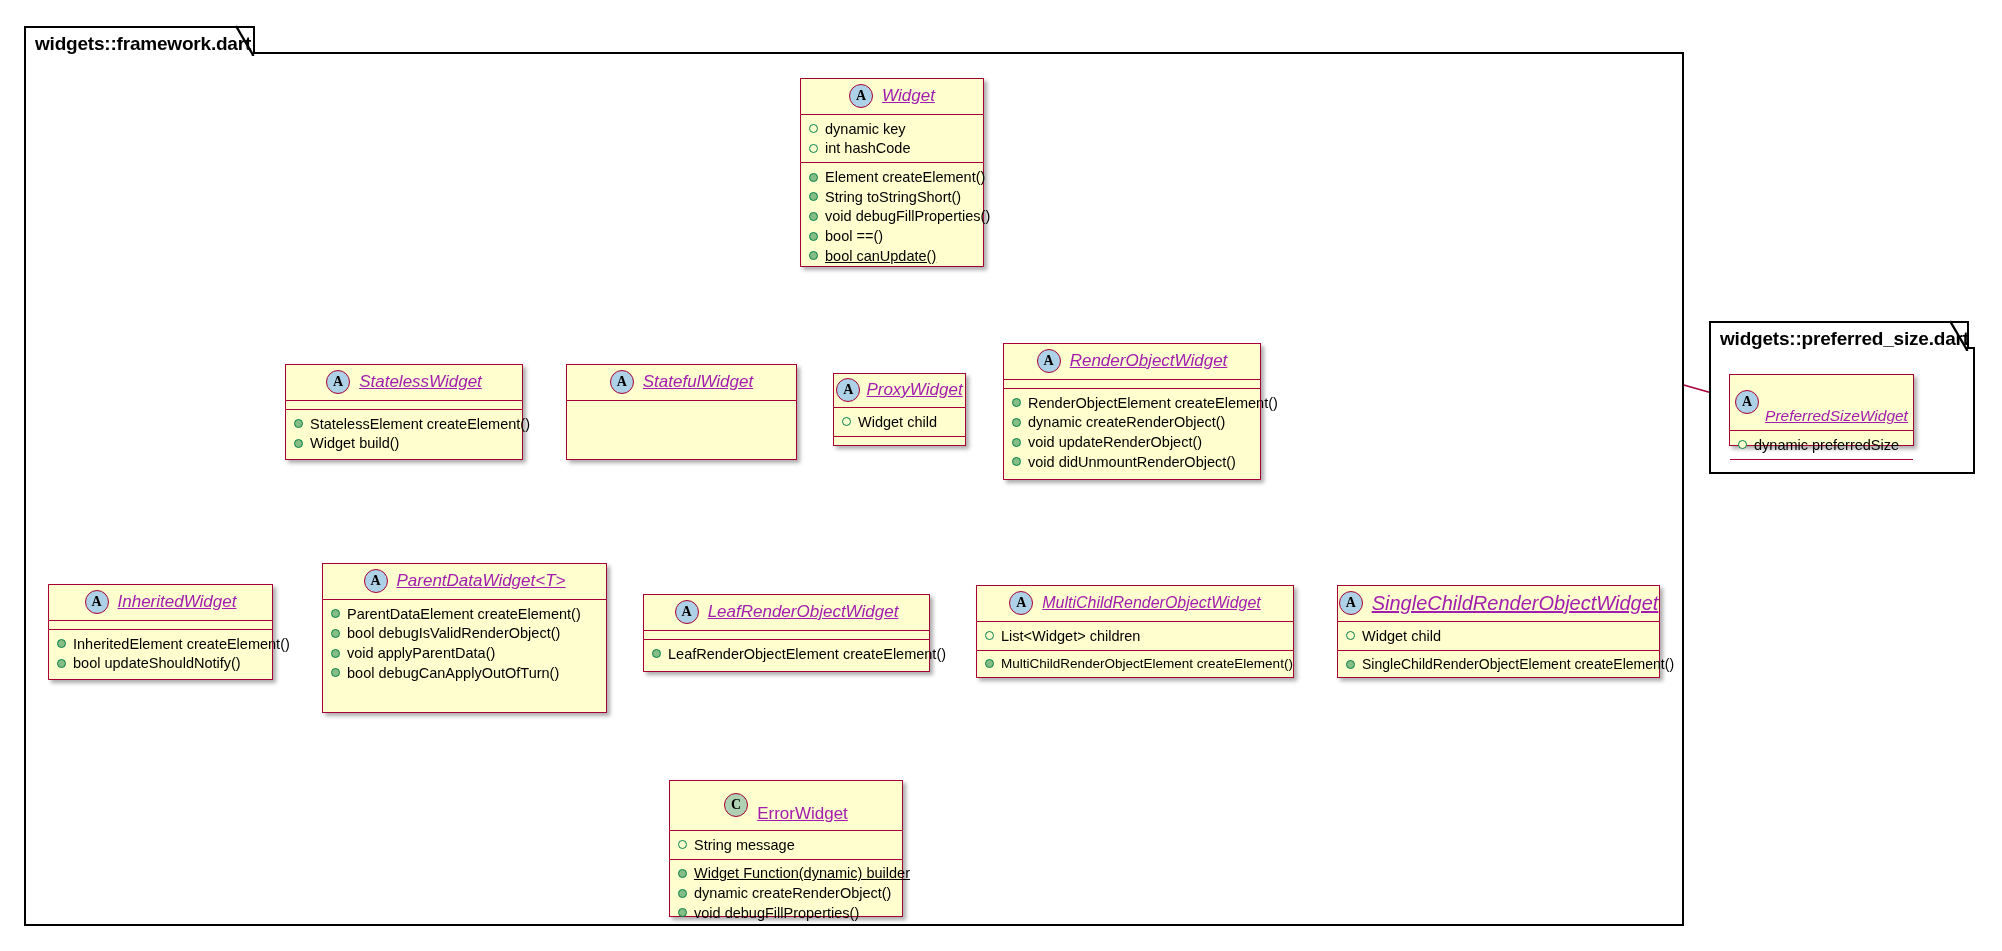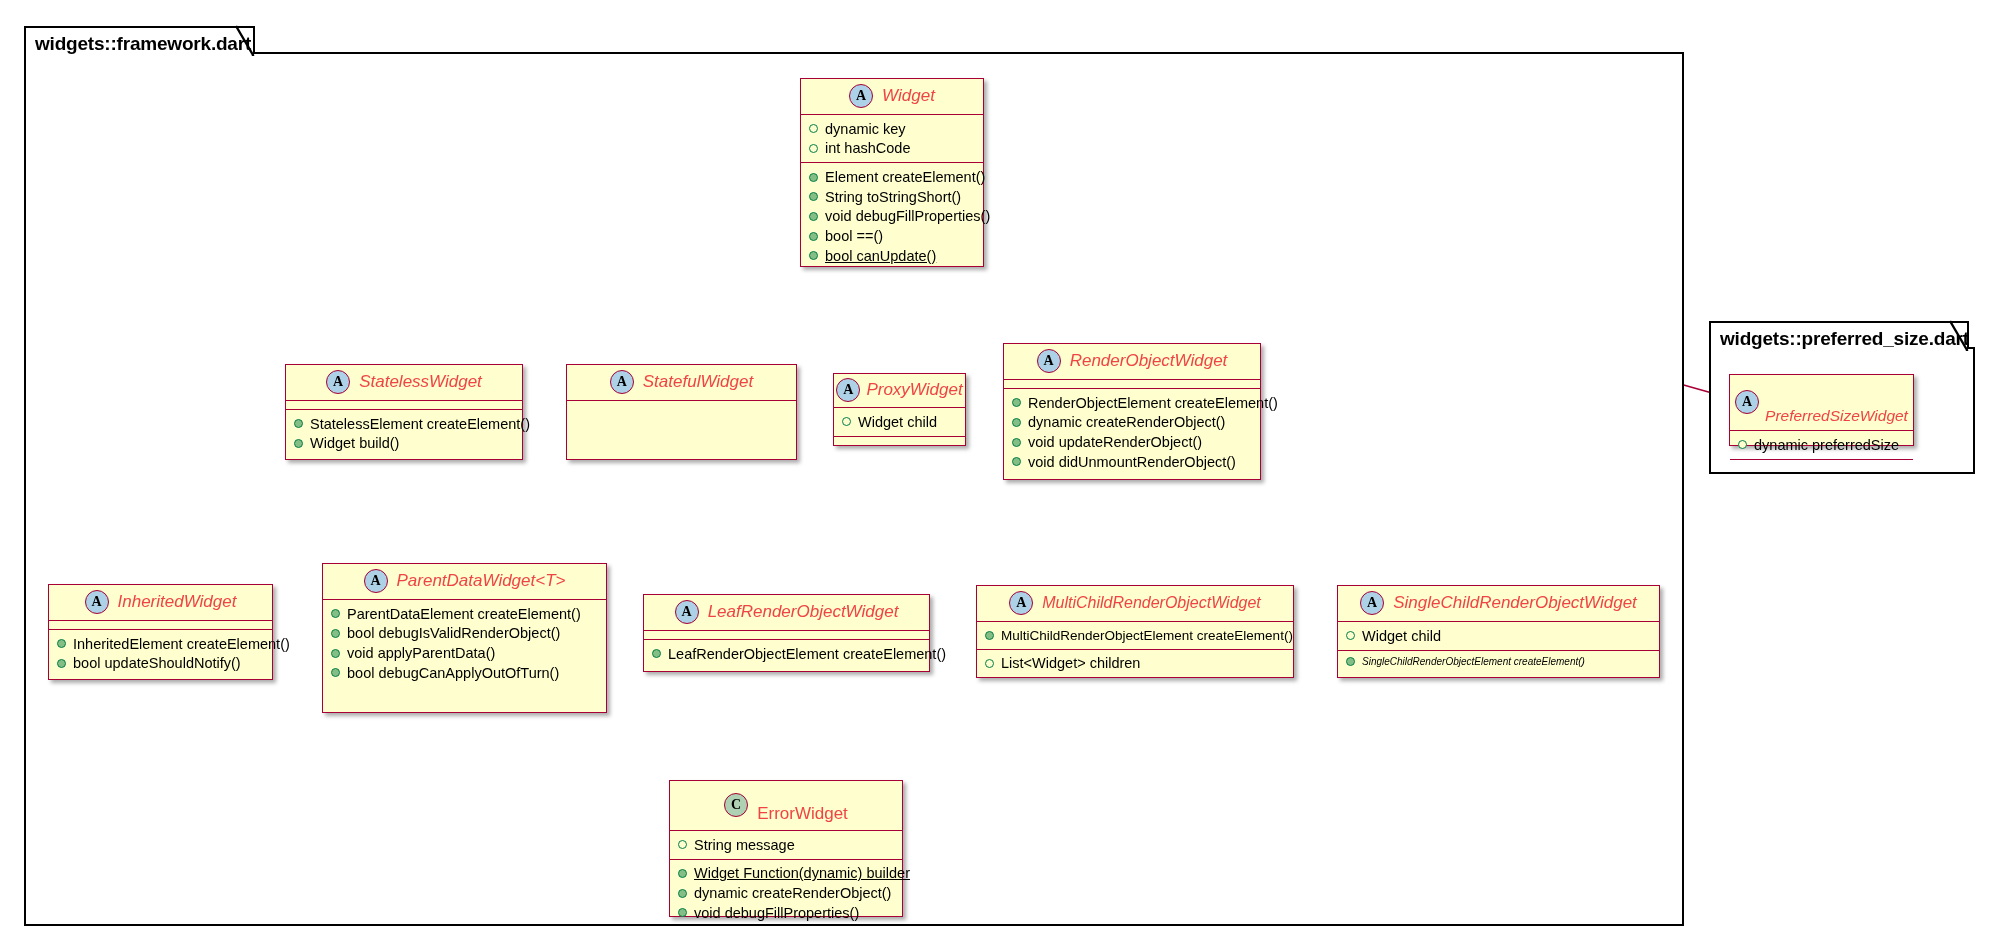--- a/index.html
+++ b/index.html
@@ -69,22 +69,23 @@
     align-items: center;
     justify-content: center;
     gap: 9px;
     padding: 5px 12px 6px 12px;
     border-bottom: 1.5px solid #A80036;
     box-sizing: border-box;
   }
   .cls .title {
     font-size: 17px;
     font-style: italic;
-    color: #ef4444;
+    color: #a21caf;
     white-space: nowrap;
+    text-decoration: underline;
   }
   .cls.concrete .title { font-style: normal; margin-top: 18px; }
   .stereo {
     width: 22px;
     height: 22px;
     border-radius: 50%;
     border: 1.5px solid #A80036;
     background: #ADD1E6;
     color: #000000;
     font-size: 14px;
@@ -371,47 +372,47 @@
     </div>
   </div>
 
   <div class="cls" style="left:976px; top:585px; width:318px; height:93px; z-index:5;">
     <div class="hdr">
       <span class="stereo">A</span>
       <span class="title" style="font-size:16px;">MultiChildRenderObjectWidget</span>
     </div>
     <div class="sec">
       <div class="mem">
+        <span class="dot field"></span>
+        <span class="lbl">List&lt;Widget&gt; children</span>
+      </div>
+    </div>
+    <div class="sec">
+      <div class="mem">
         <span class="dot method"></span>
         <span class="lbl" style="font-size:13.5px;">MultiChildRenderObjectElement createElement()</span>
       </div>
     </div>
-    <div class="sec">
-      <div class="mem">
-        <span class="dot field"></span>
-        <span class="lbl">List&lt;Widget&gt; children</span>
-      </div>
-    </div>
   </div>
 
   <div class="cls" style="left:1337px; top:585px; width:323px; height:93px; z-index:5;">
     <div class="hdr">
       <span class="stereo">A</span>
-      <span class="title" style="font-size:17px;">SingleChildRenderObjectWidget</span>
+      <span class="title" style="font-size:20px;">SingleChildRenderObjectWidget</span>
     </div>
     <div class="sec">
       <div class="mem">
         <span class="dot field"></span>
         <span class="lbl">Widget child</span>
       </div>
     </div>
     <div class="sec">
       <div class="mem">
         <span class="dot method"></span>
-        <span class="lbl" style="font-size:10px;font-style:italic;">SingleChildRenderObjectElement createElement()</span>
+        <span class="lbl" style="font-size:14px;">SingleChildRenderObjectElement createElement()</span>
       </div>
     </div>
   </div>
 
   <div class="cls concrete" style="left:669px; top:780px; width:234px; height:137px; z-index:5;">
     <div class="hdr">
       <span class="stereo c">C</span>
       <span class="title">ErrorWidget</span>
     </div>
     <div class="sec">

